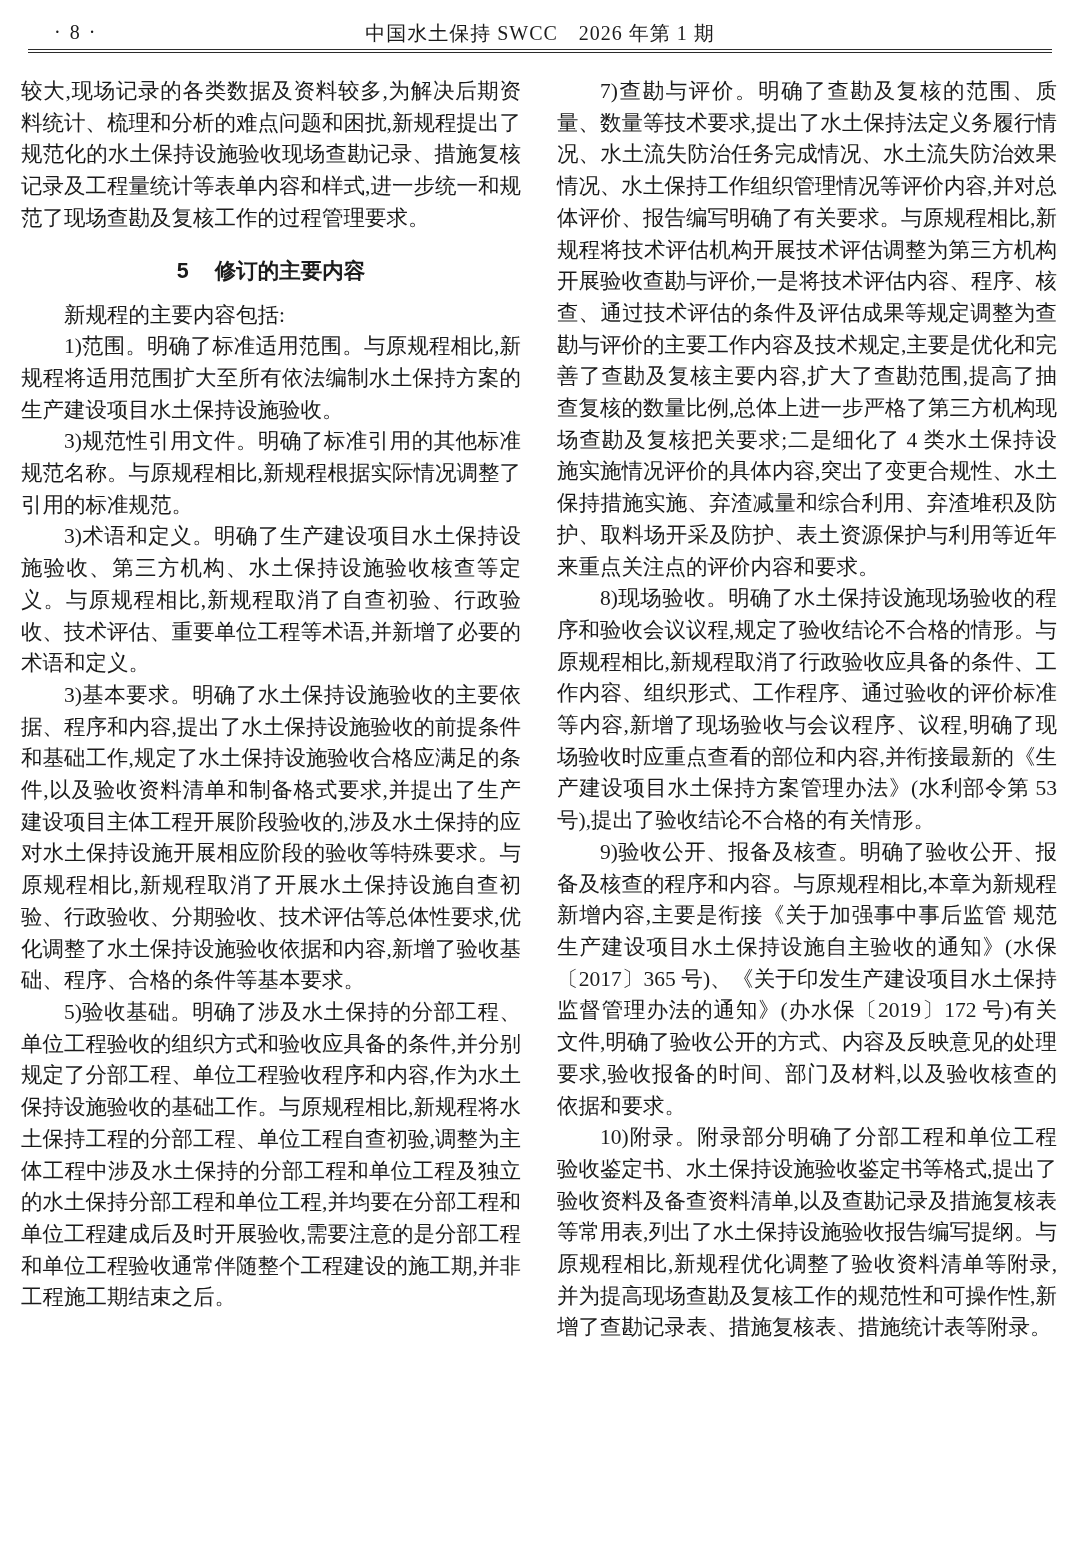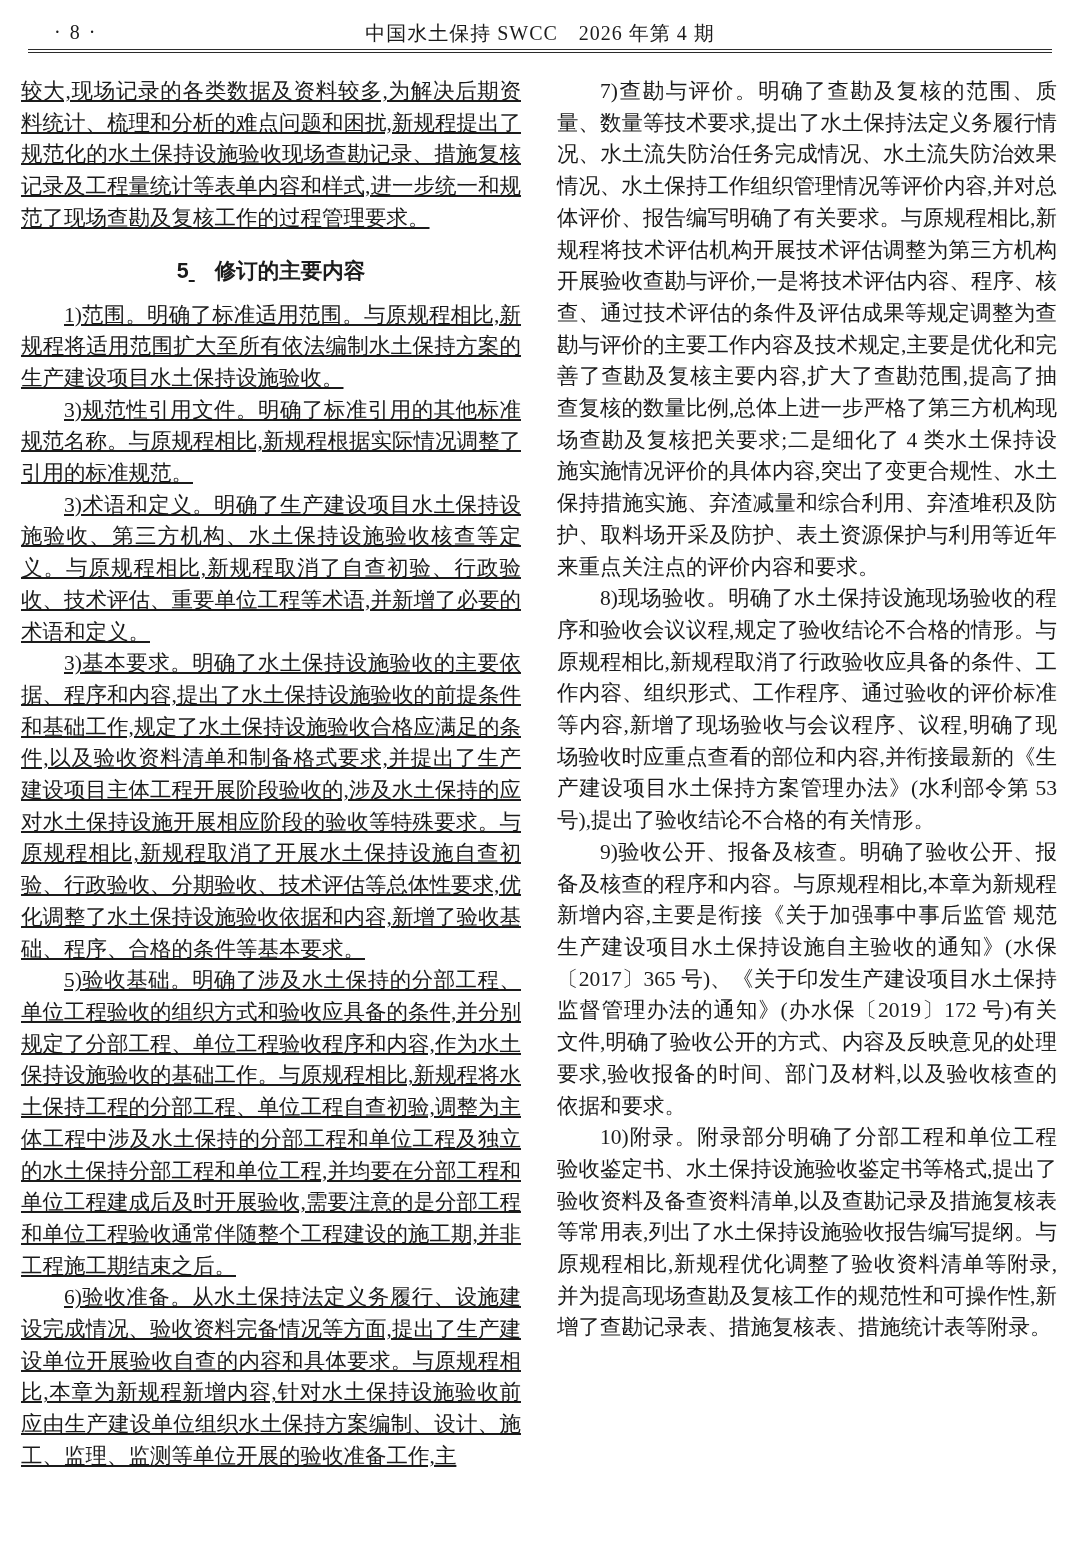--- a/index.html
+++ b/index.html
@@ -51,21 +51,21 @@
   
   .col {
     position: absolute;
     top: 76px;
     width: 500px;
     font-size: 21.5px;
     line-height: 31.7px;
     text-align: justify;
     text-justify: inter-character;
   }
-  .col-left  { left: 21px; text-decoration: underline; }
+  .col-left  { left: 21px; }
   .col-right { left: 557px; }
   .col p {
     margin: 0;
     padding: 0;
     text-indent: 2em;
   }
   .col p.no-indent { text-indent: 0; }
   
   .section-heading {
     margin: 21px 0 14px 0;
@@ -78,36 +78,36 @@
   .section-heading .sec-num { display: inline-block; }
   .section-heading .sec-title { display: inline-block; margin-left: 20px; }
 </style>
 </head>
 <body>
 
 <div class="page">
 
   <div class="running-head">
     <span class="page-number">· 8 ·</span>
-    <span class="journal-title">中国水土保持 SWCC　2026 年第 4 期</span>
+    <span class="journal-title">中国水土保持 SWCC　2026 年第 1 期</span>
   </div>
   <div class="header-rule"></div>
 
   <div class="col col-left">
     <p class="no-indent">较大,现场记录的各类数据及资料较多,为解决后期资料统计、梳理和分析的难点问题和困扰,新规程提出了规范化的水土保持设施验收现场查勘记录、措施复核记录及工程量统计等表单内容和样式,进一步统一和规范了现场查勘及复核工作的过程管理要求。</p>
     <div class="section-heading">
       <span class="sec-num">5</span>
       <span class="sec-title">修订的主要内容</span>
     </div>
+    <p>新规程的主要内容包括:</p>
     <p>1)范围。明确了标准适用范围。与原规程相比,新规程将适用范围扩大至所有依法编制水土保持方案的生产建设项目水土保持设施验收。</p>
     <p>3)规范性引用文件。明确了标准引用的其他标准规范名称。与原规程相比,新规程根据实际情况调整了引用的标准规范。</p>
     <p>3)术语和定义。明确了生产建设项目水土保持设施验收、第三方机构、水土保持设施验收核查等定义。与原规程相比,新规程取消了自查初验、行政验收、技术评估、重要单位工程等术语,并新增了必要的术语和定义。</p>
     <p>3)基本要求。明确了水土保持设施验收的主要依据、程序和内容,提出了水土保持设施验收的前提条件和基础工作,规定了水土保持设施验收合格应满足的条件,以及验收资料清单和制备格式要求,并提出了生产建设项目主体工程开展阶段验收的,涉及水土保持的应对水土保持设施开展相应阶段的验收等特殊要求。与原规程相比,新规程取消了开展水土保持设施自查初验、行政验收、分期验收、技术评估等总体性要求,优化调整了水土保持设施验收依据和内容,新增了验收基础、程序、合格的条件等基本要求。</p>
     <p>5)验收基础。明确了涉及水土保持的分部工程、单位工程验收的组织方式和验收应具备的条件,并分别规定了分部工程、单位工程验收程序和内容,作为水土保持设施验收的基础工作。与原规程相比,新规程将水土保持工程的分部工程、单位工程自查初验,调整为主体工程中涉及水土保持的分部工程和单位工程及独立的水土保持分部工程和单位工程,并均要在分部工程和单位工程建成后及时开展验收,需要注意的是分部工程和单位工程验收通常伴随整个工程建设的施工期,并非工程施工期结束之后。</p>
-    <p>6)验收准备。从水土保持法定义务履行、设施建设完成情况、验收资料完备情况等方面,提出了生产建设单位开展验收自查的内容和具体要求。与原规程相比,本章为新规程新增内容,针对水土保持设施验收前应由生产建设单位组织水土保持方案编制、设计、施工、监理、监测等单位开展的验收准备工作,主</p>
   </div>
 
   <div class="col col-right">
     <p>7)查勘与评价。明确了查勘及复核的范围、质量、数量等技术要求,提出了水土保持法定义务履行情况、水土流失防治任务完成情况、水土流失防治效果情况、水土保持工作组织管理情况等评价内容,并对总体评价、报告编写明确了有关要求。与原规程相比,新规程将技术评估机构开展技术评估调整为第三方机构开展验收查勘与评价,一是将技术评估内容、程序、核查、通过技术评估的条件及评估成果等规定调整为查勘与评价的主要工作内容及技术规定,主要是优化和完善了查勘及复核主要内容,扩大了查勘范围,提高了抽查复核的数量比例,总体上进一步严格了第三方机构现场查勘及复核把关要求;二是细化了 4 类水土保持设施实施情况评价的具体内容,突出了变更合规性、水土保持措施实施、弃渣减量和综合利用、弃渣堆积及防护、取料场开采及防护、表土资源保护与利用等近年来重点关注点的评价内容和要求。</p>
     <p>8)现场验收。明确了水土保持设施现场验收的程序和验收会议议程,规定了验收结论不合格的情形。与原规程相比,新规程取消了行政验收应具备的条件、工作内容、组织形式、工作程序、通过验收的评价标准等内容,新增了现场验收与会议程序、议程,明确了现场验收时应重点查看的部位和内容,并衔接最新的《生产建设项目水土保持方案管理办法》(水利部令第 53 号),提出了验收结论不合格的有关情形。</p>
     <p>9)验收公开、报备及核查。明确了验收公开、报备及核查的程序和内容。与原规程相比,本章为新规程新增内容,主要是衔接《关于加强事中事后监管 规范生产建设项目水土保持设施自主验收的通知》(水保〔2017〕365 号)、《关于印发生产建设项目水土保持监督管理办法的通知》(办水保〔2019〕172 号)有关文件,明确了验收公开的方式、内容及反映意见的处理要求,验收报备的时间、部门及材料,以及验收核查的依据和要求。</p>
     <p>10)附录。附录部分明确了分部工程和单位工程验收鉴定书、水土保持设施验收鉴定书等格式,提出了验收资料及备查资料清单,以及查勘记录及措施复核表等常用表,列出了水土保持设施验收报告编写提纲。与原规程相比,新规程优化调整了验收资料清单等附录,并为提高现场查勘及复核工作的规范性和可操作性,新增了查勘记录表、措施复核表、措施统计表等附录。</p>
   </div>
 
 </div>

